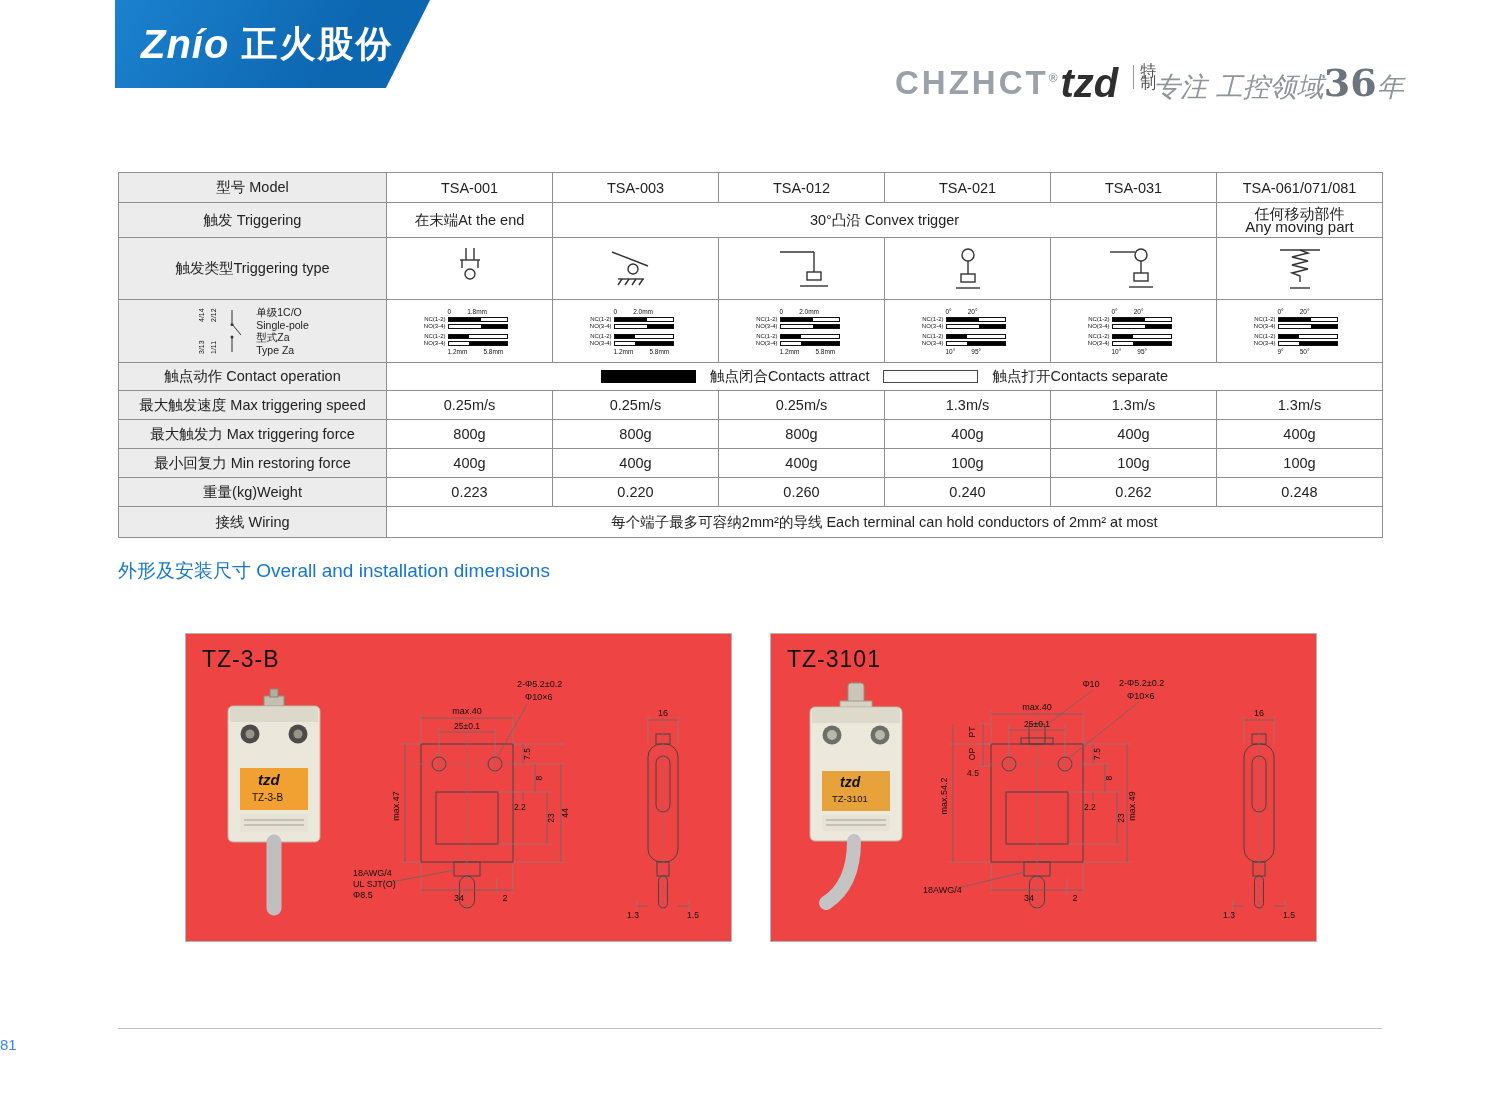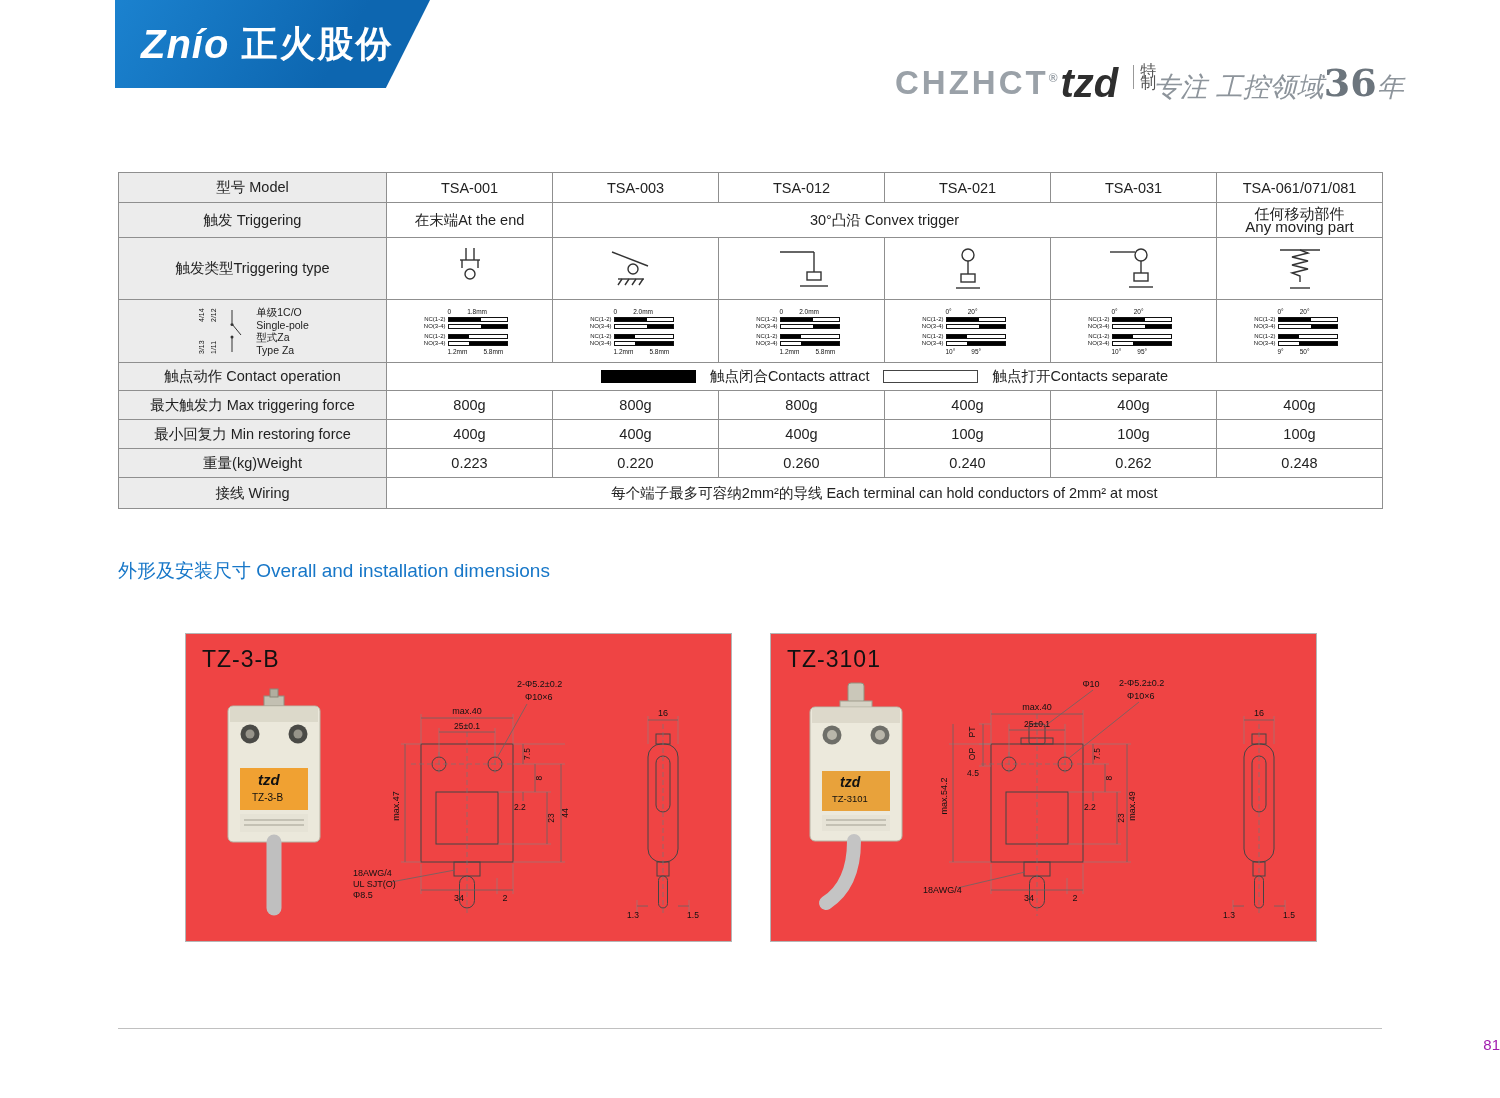--- a/index.html
+++ b/index.html
@@ -60,21 +60,21 @@
   .draw-title{position:absolute;left:16px;top:12px;font-size:23px;color:#111;letter-spacing:1px}
   .draw-box svg{position:absolute}
   svg text{font-family:"Liberation Sans",sans-serif;fill:#111}
   .dimline{stroke:#666;stroke-width:0.8}
   .extline{stroke:#888;stroke-width:0.6}
   .geo{stroke:#444;stroke-width:1;fill:none}
   .dash{stroke:#777;stroke-width:0.7;stroke-dasharray:5 3;fill:none}
 
   
   .footer-line{position:absolute;left:118px;top:1028px;width:1264px;height:1px;background:#c0c0c0}
-  .page-num{position:absolute;left:0;top:1036px;width:1500px;text-align:right;font-size:15px;color:#a21caf}
+  .page-num{position:absolute;left:0;top:1036px;width:1500px;text-align:left;font-size:15px;color:#3b82f6}
 </style>
 </head>
 <body>
 
 <div class="logo-band">
   <span class="logo-en">Znío</span>
   <span class="logo-zh">正火股份</span>
 </div>
 <div class="brand-strip">
   <div class="chzhct"><span>CHZHCT</span><sup>®</sup></div>
@@ -383,20 +383,29 @@
     <td colspan="6">
       <div class="legend">
         <span class="legend-bar black"></span>
         <span>触点闭合Contacts attract</span>
         <span class="legend-bar white"></span>
         <span>触点打开Contacts separate</span>
       </div>
     </td>
   </tr>
 
+  <tr style="height:29px">
+    <td class="lbl">最大触发速度 Max triggering speed</td>
+    <td>0.25m/s</td>
+    <td>0.25m/s</td>
+    <td>0.25m/s</td>
+    <td>1.3m/s</td>
+    <td>1.3m/s</td>
+    <td>1.3m/s</td>
+  </tr>
 
   <tr style="height:29px">
     <td class="lbl">最大触发力 Max triggering force</td>
     <td>800g</td>
     <td>800g</td>
     <td>800g</td>
     <td>400g</td>
     <td>400g</td>
     <td>400g</td>
   </tr>

